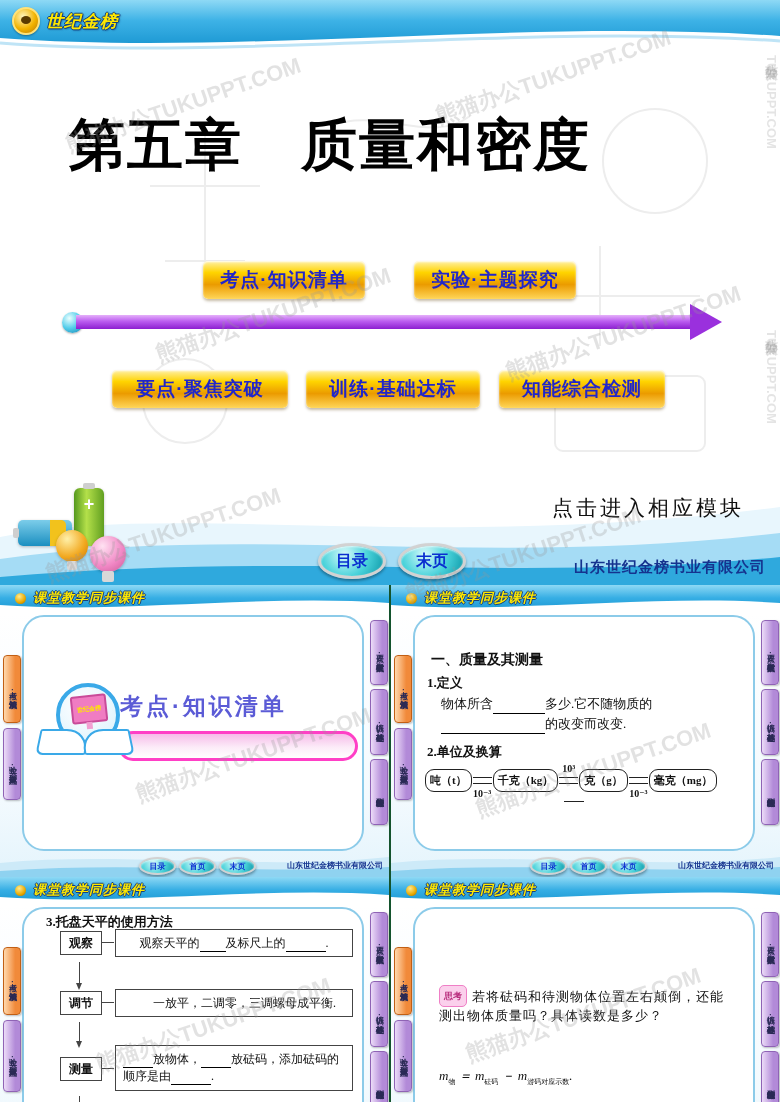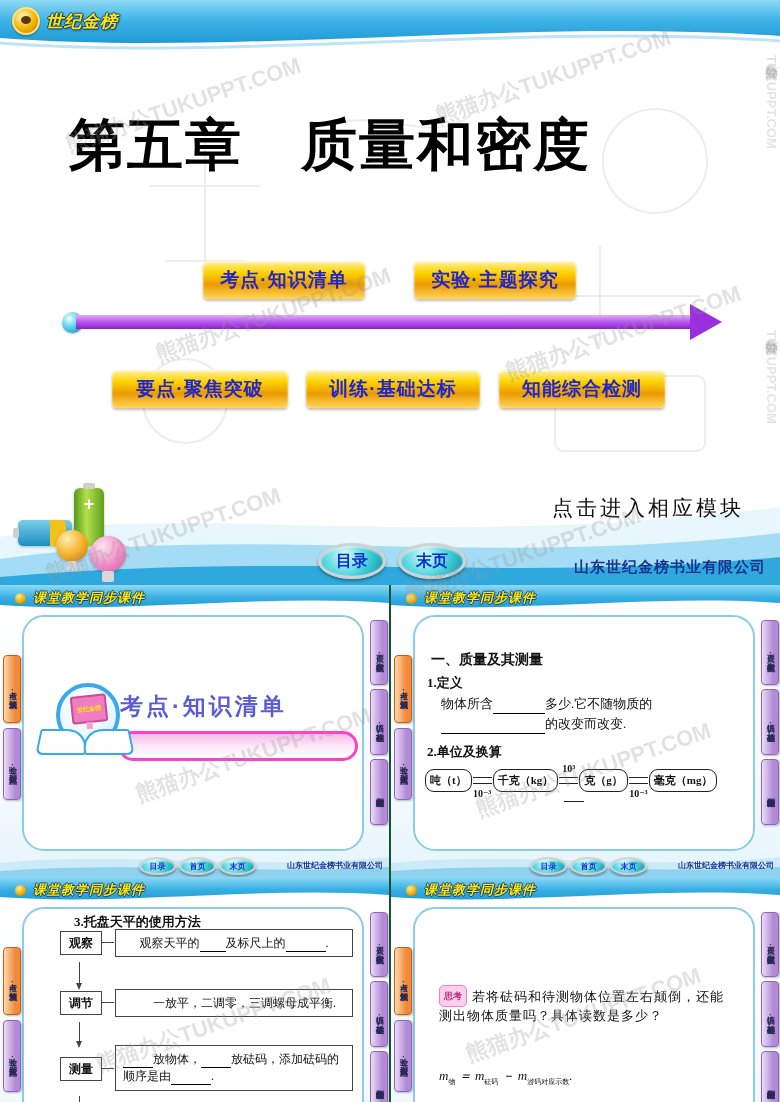--- a/index.html
+++ b/index.html
@@ -117,21 +117,21 @@
   .blank{display:inline-block;border-bottom:1px solid #000;height:13px;vertical-align:bottom;}
   .s2-h3{position:absolute;left:12px;top:126px;font-size:13px;font-weight:bold;color:#111;}
   .chain{position:absolute;left:10px;top:152px;display:flex;align-items:center;font-size:11px;font-weight:bold;color:#111;}
   .ubox{border:1.3px solid #222;border-radius:9px;padding:3px 4px;white-space:nowrap;flex:none;}
   .ulink{position:relative;width:19px;height:5px;border-top:1.3px solid #222;border-bottom:1.3px solid #222;flex:none;margin:0 1px;}
   .ulink .lab-top{position:absolute;left:0;top:-15px;width:100%;text-align:center;font-size:10px;}
   .ulink .lab-bot{position:absolute;left:0;bottom:-16px;width:100%;text-align:center;font-size:10px;}
   .ulink .blankline{position:absolute;left:5px;bottom:-19px;width:20px;border-bottom:1.2px solid #222;height:8px;}
 
   
-  .s3-h{position:absolute;left:22px;top:4px;font-size:13px;font-weight:bold;color:#111;margin-left:28px;}
+  .s3-h{position:absolute;left:22px;top:4px;font-size:13px;font-weight:bold;color:#111;}
   .stepbox{position:absolute;left:36px;width:40px;height:22px;border:1px solid #444;background:#fff;
         text-align:center;line-height:22px;font-size:12px;font-weight:bold;color:#111;}
   .conn{position:absolute;left:77px;width:13px;border-top:1px solid #444;}
   .descbox{position:absolute;left:91px;width:238px;border:1px solid #444;background:#fff;font-size:12px;color:#111;
         display:flex;align-items:center;justify-content:center;text-align:left;padding:4px 7px;box-sizing:border-box;}
   .darr{position:absolute;left:55px;width:0;border-left:1.3px solid #444;}
   .darr::after{content:"";position:absolute;left:-4px;bottom:-6px;width:0;height:0;
         border-top:7px solid #444;border-left:3.5px solid transparent;border-right:3.5px solid transparent;}
   .blank.s3b1{width:26px;} .blank.s3b2{width:40px;} .blank.s3b3{width:30px;} .blank.s3b4{width:40px;}
 

